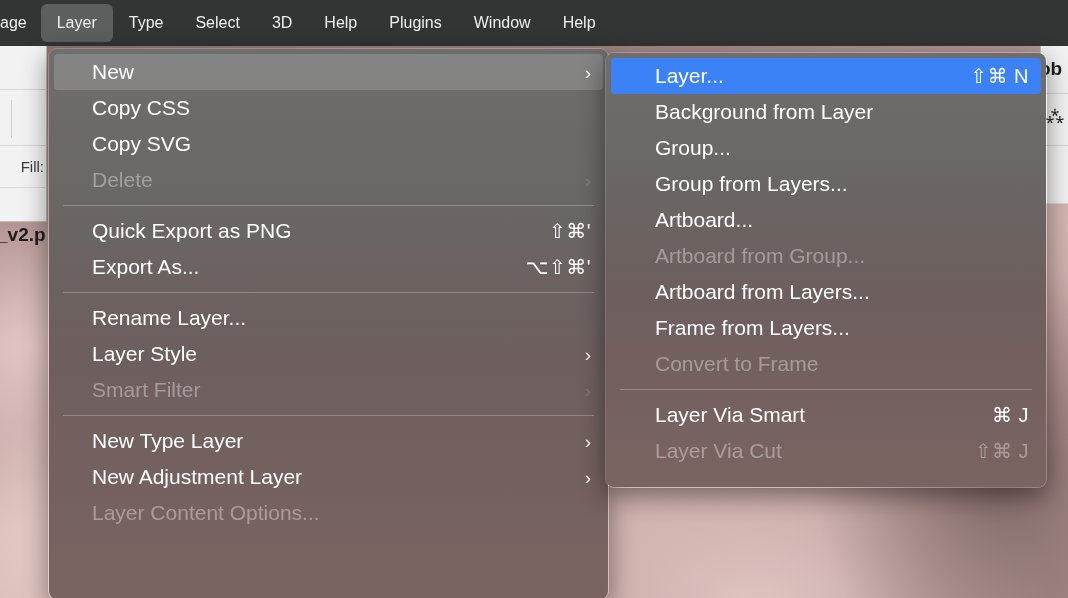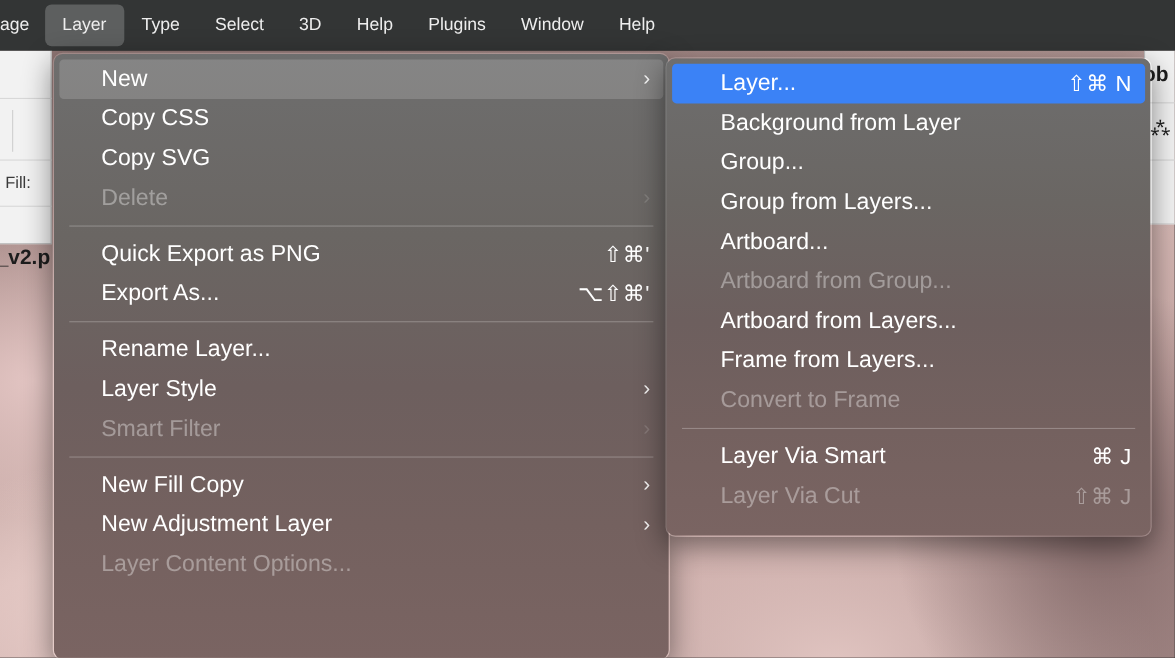--- a/index.html
+++ b/index.html
@@ -55,21 +55,21 @@
     border-bottom: 1px solid #d8d8d8;
   }
   .pl-row1 { top: 0; height: 44px; }
   .pl-row2 { top: 44px; height: 56px; }
   .pl-row3 { top: 100px; height: 42px; }
   .pl-vrule {
     position: absolute; left: 11px; top: 54px;
     width: 1px; height: 38px; background: #cfcfcf;
   }
   .pl-fill {
-    position: absolute; right: 18px; top: 112px;
+    position: absolute; right: 2px; top: 112px;
     font-size: 15px; color: #3a3a3a; white-space: nowrap;
   }
   .pl-file {
     position: absolute; left: -3px; top: 178px;
     font-size: 19px; font-weight: bold; color: #1d1d1d; white-space: nowrap;
   }
 
   .panel-right {
     position: absolute;
     right: 0; top: 46px;
@@ -276,21 +276,21 @@
           <span class="mi-spacer"></span>
           <span class="mi-arrow">›</span>
         </div>
         <div class="menu-item disabled">
           <span class="mi-label">Smart Filter</span>
           <span class="mi-spacer"></span>
           <span class="mi-arrow">›</span>
         </div>
         <div class="menu-sep"></div>
         <div class="menu-item">
-          <span class="mi-label">New Fill Copy</span>
+          <span class="mi-label">New Type Layer</span>
           <span class="mi-spacer"></span>
           <span class="mi-arrow">›</span>
         </div>
         <div class="menu-item">
           <span class="mi-label">New Adjustment Layer</span>
           <span class="mi-spacer"></span>
           <span class="mi-arrow">›</span>
         </div>
         <div class="menu-item disabled">
           <span class="mi-label">Layer Content Options...</span>

